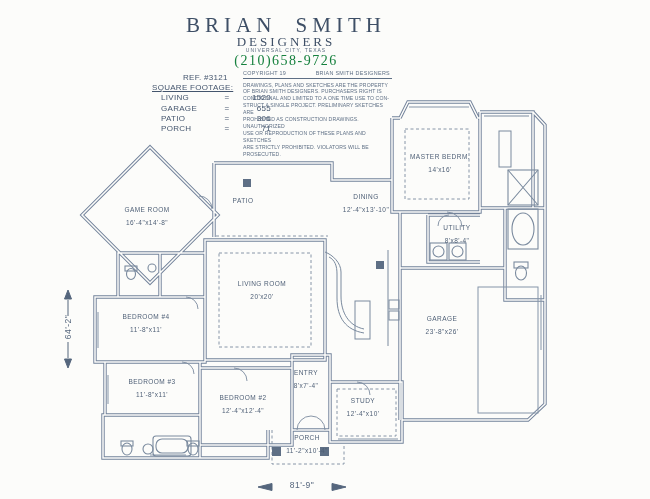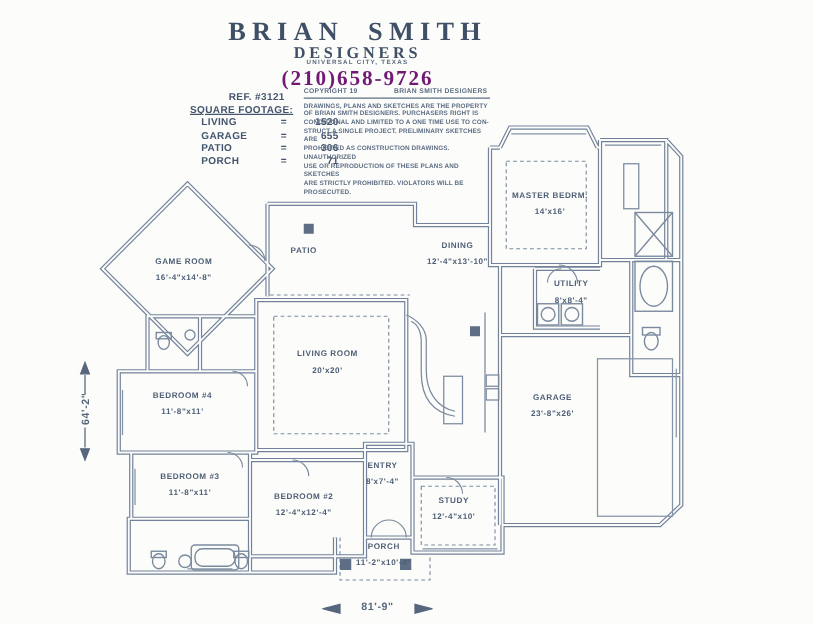--- a/index.html
+++ b/index.html
@@ -1,28 +1,28 @@
 <!DOCTYPE html>
 <html><head>
 <meta charset="utf-8">
 <style>
   html,body{margin:0;padding:0;background:#ffffff;}
   .page{position:relative;width:650px;height:499px;background:#fcfcfa;overflow:hidden;
-        font-family:"Liberation Sans",sans-serif;color:#4e5f76;font-weight:bold;}
+        font-family:"Liberation Sans",sans-serif;color:#4e5f76;}
   svg.plan{position:absolute;left:0;top:0;}
 
   
   .hdr{position:absolute;left:155px;top:0;width:262px;text-align:center;}
   .hdr-brand{position:absolute;left:0;top:13px;width:100%;font-family:"Liberation Serif",serif;
              font-size:21px;letter-spacing:5px;word-spacing:9px;color:#3e4f66;}
   .hdr-sub{position:absolute;left:0;top:34px;width:100%;font-family:"Liberation Serif",serif;
            font-size:13px;letter-spacing:3px;color:#3e4f66;}
   .hdr-loc{position:absolute;left:0;top:47px;width:100%;font-size:5px;letter-spacing:1px;color:#5a6b81;}
   .hdr-phone{position:absolute;left:0;top:53px;width:100%;font-family:"Liberation Serif",serif;
-             font-size:17px;letter-spacing:1.5px;color:#701a75;}
+             font-size:14px;letter-spacing:1.5px;color:#15803d;}
 
   
   .ref{position:absolute;left:152px;top:73px;width:134px;font-size:8px;color:#44556d;letter-spacing:.3px;}
   .ref .r1{margin-left:31px;}
   .ref .r2{margin-top:1px;text-decoration:underline;}
   .ref .row{display:flex;margin-top:1.3px;}
   .ref .lb{width:58px;padding-left:9px;}
   .ref .eq{width:16px;text-align:center;}
   .ref .vl{width:36px;text-align:right;}
 

